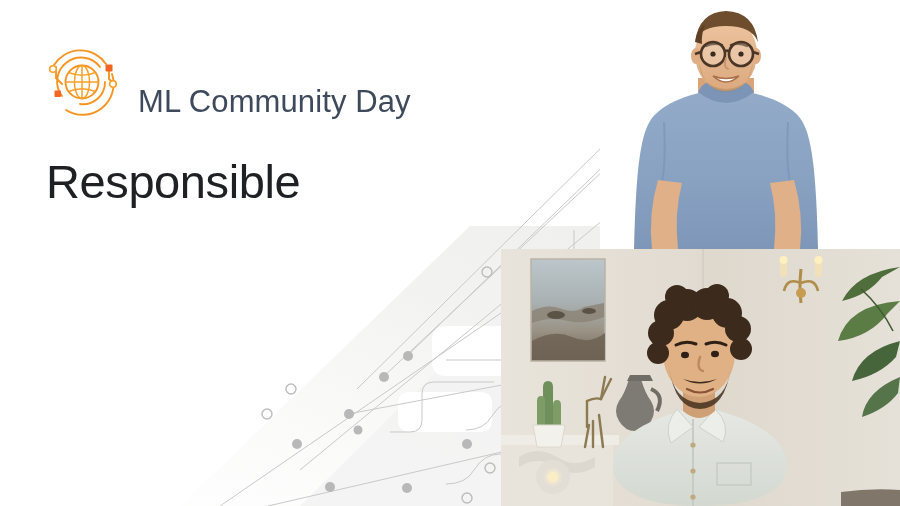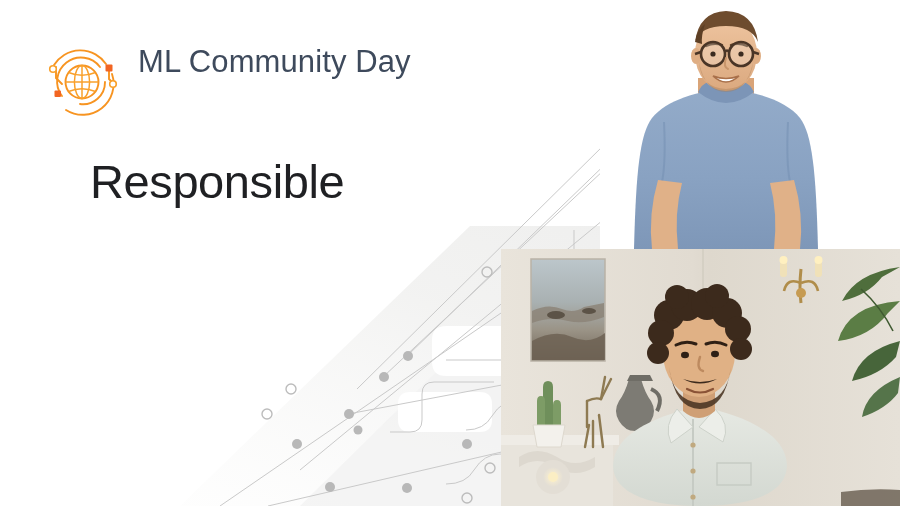--- a/index.html
+++ b/index.html
@@ -27,21 +27,21 @@
     height: 506px;
     pointer-events: none;
   }
 
   
   .brand {
     position: absolute;
     left: 40px;
     top: 44px;
     display: flex;
-    align-items: flex-start;
+    align-items: flex-end;
     gap: 14px;
   }
   .brand-logo {
     width: 84px;
     height: 76px;
     flex: 0 0 auto;
   }
   .brand-name {
     font-family: "Liberation Sans", sans-serif;
     font-size: 31px;
@@ -50,21 +50,20 @@
     color: #3e4a5c;
     white-space: nowrap;
   }
 
   
   .title-block {
     position: absolute;
     left: 46px;
     top: 150px;
     width: 430px;
-    margin-left: 44px;
   }
   .title-line {
     font-family: "Liberation Sans", sans-serif;
     font-size: 47px;
     font-weight: 400;
     line-height: 63px;
     letter-spacing: -0.4px;
     color: #1f2023;
     white-space: nowrap;
   }

